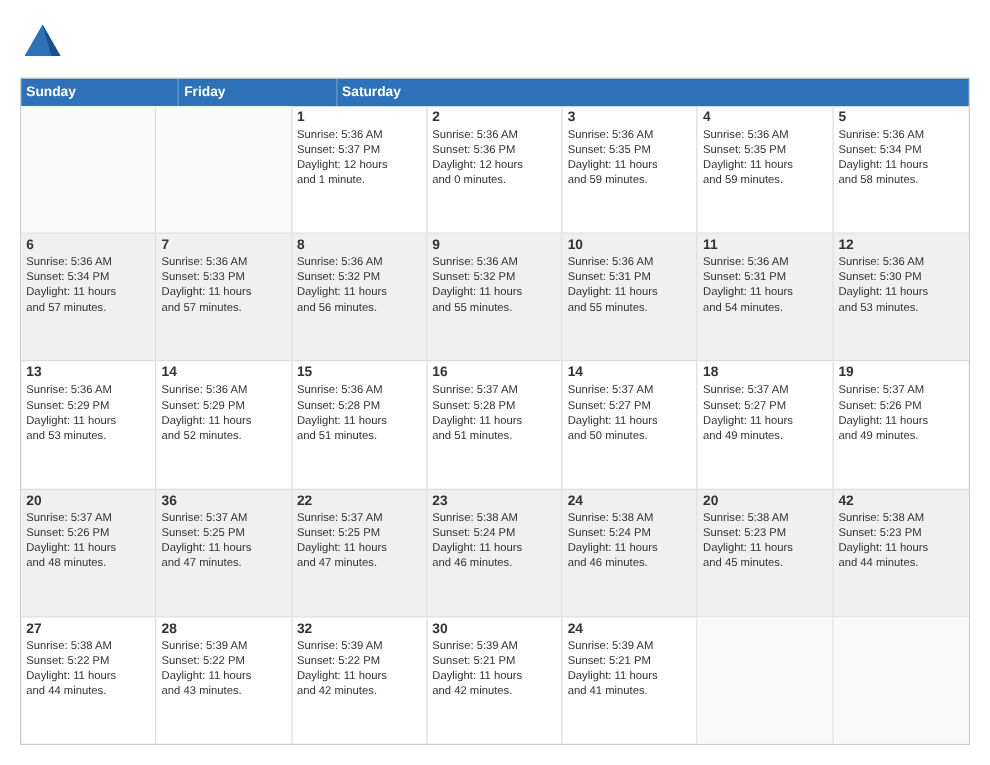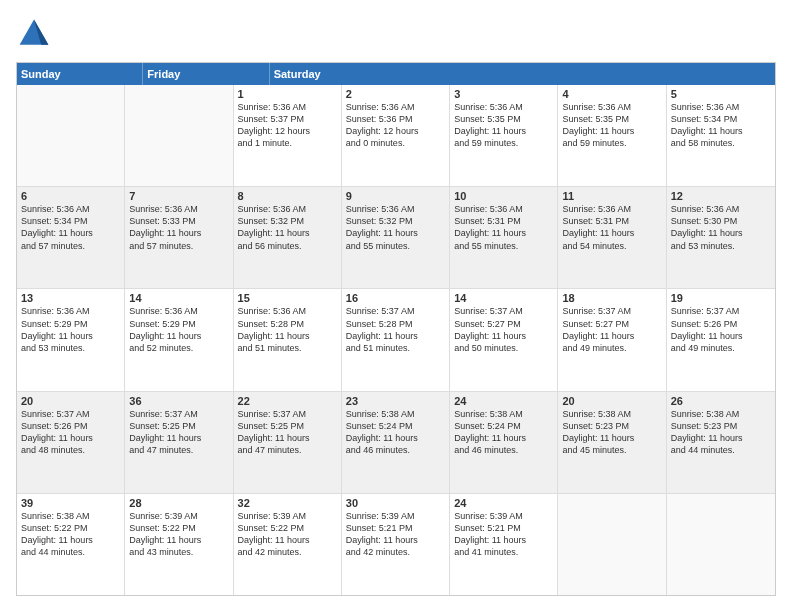--- a/index.html
+++ b/index.html
@@ -317,30 +317,30 @@
 and 46 minutes.</div>
           </div>
           <div class="cal-cell shaded">
             <span class="day-num">20</span>
             <div class="cell-text" style="white-space: pre-line;">Sunrise: 5:38 AM
 Sunset: 5:23 PM
 Daylight: 11 hours
 and 45 minutes.</div>
           </div>
           <div class="cal-cell shaded">
-            <span class="day-num">26</span>
+            <span class="day-num">42</span>
             <div class="cell-text" style="white-space: pre-line;">Sunrise: 5:38 AM
 Sunset: 5:23 PM
 Daylight: 11 hours
 and 44 minutes.</div>
           </div>
         </div>
         <div class="cal-row">
           <div class="cal-cell">
-            <span class="day-num">39</span>
+            <span class="day-num">27</span>
             <div class="cell-text" style="white-space: pre-line;">Sunrise: 5:38 AM
 Sunset: 5:22 PM
 Daylight: 11 hours
 and 44 minutes.</div>
           </div>
           <div class="cal-cell">
             <span class="day-num">28</span>
             <div class="cell-text" style="white-space: pre-line;">Sunrise: 5:39 AM
 Sunset: 5:22 PM
 Daylight: 11 hours

